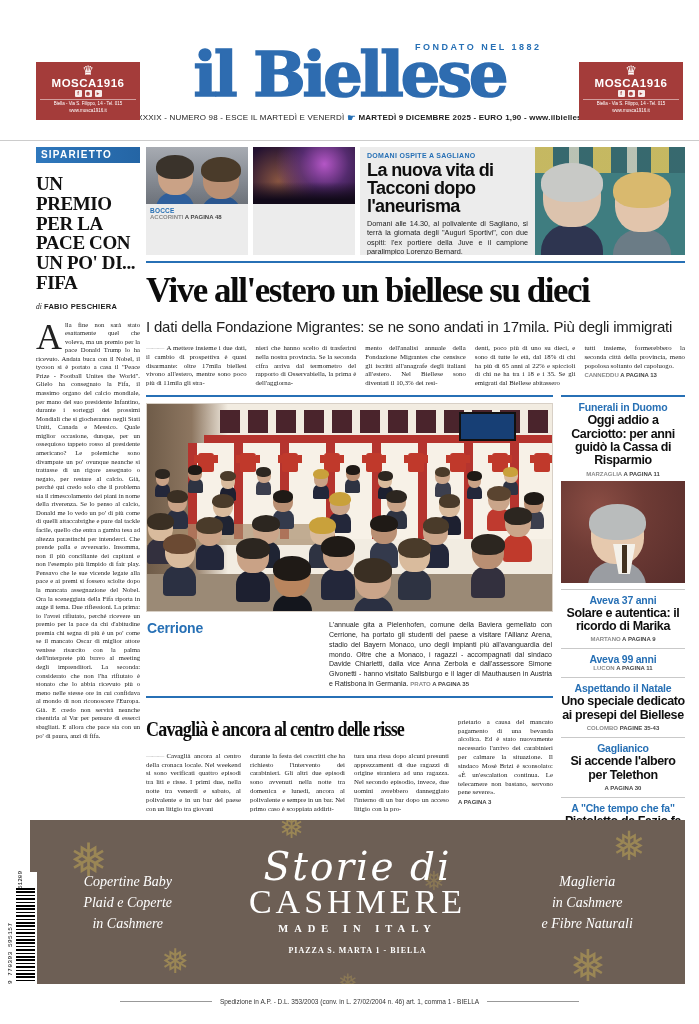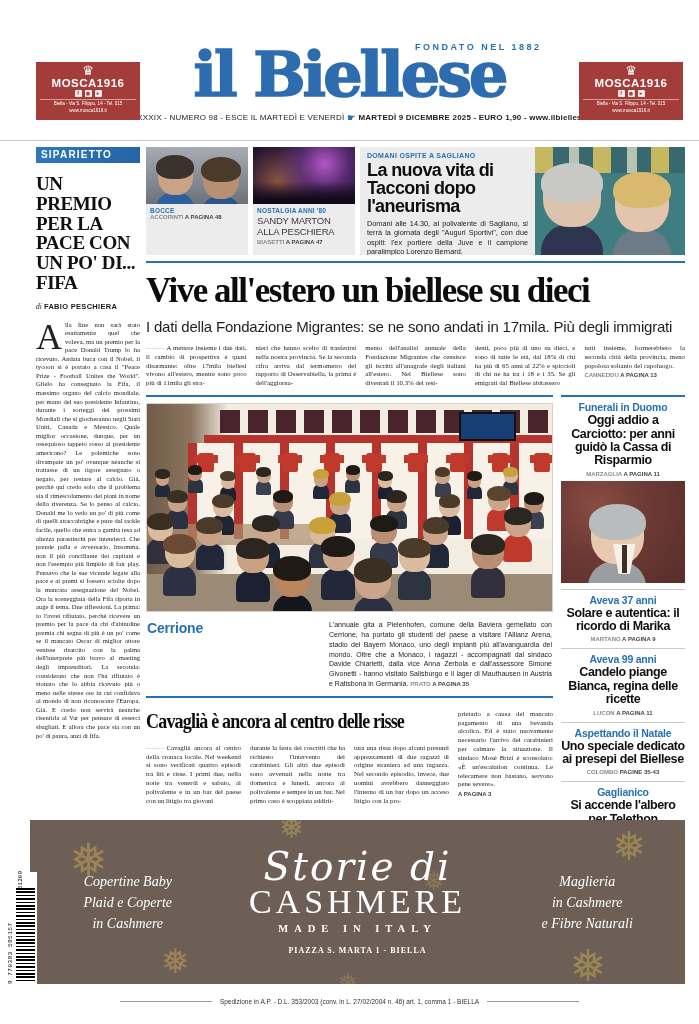--- a/index.html
+++ b/index.html
@@ -98,21 +98,21 @@
   .pp-hair{position:absolute;border-radius:50% 50% 42% 42%;z-index:2;}
   .pp-head{border-radius:48% 48% 44% 44%;position:relative;z-index:1;}
   .pp-body{border-radius:46% 46% 12% 12%;margin-top:-3px;}
 
   .caption-grid{display:grid;grid-template-columns:172px 1fr;gap:10px;padding:8px 1px 7px;}
   .cap-kicker{color:#2770b5;font-weight:bold;font-size:14px;letter-spacing:-.2px;}
   .cap-title{font-weight:bold;font-size:15.5px;line-height:1.05;letter-spacing:-.5px;color:#0d0d0d;margin-top:2px;}
   .cap-text{font-size:7px;line-height:1.4;text-align:justify;color:#222;}
   .cap-text .refline{display:inline;}
 
-  .risse{border-top:2.5px solid #2770b5;padding-top:12px;}
+  .risse{border-top:2.5px solid #2770b5;padding-top:20px;}
   .risse-grid{display:grid;grid-template-columns:1fr 1fr 1fr 1fr;gap:9px;
         grid-template-areas:"h h h d" "a b c d";}
   .risse-headline{grid-area:h;font-family:"Liberation Serif",serif;font-weight:bold;font-size:20px;
         color:#0c0c0c;letter-spacing:-.9px;white-space:nowrap;transform:scaleX(.9);transform-origin:left;
         margin:0 0 2px;}
   .risse-col{font-family:"Liberation Serif",serif;font-size:6.8px;line-height:1.3;text-align:justify;min-width:0;}
   .risse-col.a{grid-area:a;} .risse-col.b{grid-area:b;} .risse-col.c{grid-area:c;} .risse-col.d{grid-area:d;}
   .risse-col.a::before{content:"———";color:#b0b0b0;letter-spacing:-1px;margin-right:3px;}
 
   
@@ -236,25 +236,20 @@
                 <div class="pp-body" style="width: 40px; height: 38px; background: rgb(42, 86, 143);"></div>
               </div>
             </div>
           <div class="mini-body">
             <div class="mini-kicker">BOCCE</div>
             <div class="refline"><span class="by">ACCORINTI</span> <span class="pg">A PAGINA 48</span></div>
           </div>
         </div>
         <div class="mini-card">
           <div class="mini-photo ph-concert"></div>
-          <div class="mini-body">
-            <div class="mini-kicker">NOSTALGIA ANNI '80</div>
-            <div class="mini-title">SANDY MARTON ALLA PESCHIERA</div>
-            <div class="refline"><span class="by">BIASETTI</span> <span class="pg">A PAGINA 47</span></div>
-          </div>
         </div>
         <div class="feature-card">
           <div class="feature-text">
             <div class="f-kicker">DOMANI OSPITE A SAGLIANO</div>
             <div class="f-title">La nuova vita di Tacconi dopo l'aneurisma</div>
             <div class="f-body">Domani alle 14.30, al polivalente di Sagliano, si terrà la giornata degli "Auguri Sportivi", con due ospiti: l'ex portiere della Juve e il campione paralimpico Lorenzo Bernard.</div>
 
           </div>
           <div class="feature-photo" id="ph-tacconi">
               <div class="pp" style="left: 4%; top: 16%; width: 62px; height: 99.2px;">
@@ -511,21 +506,20 @@
                 </div>
               </div>
           </div>
           <div class="r-item">
             <div class="r-kicker">Aveva 37 anni</div>
             <div class="r-title">Solare e autentica: il ricordo di Marika</div>
             <div class="refline"><span class="by">MARTANO</span> <span class="pg">A PAGINA 9</span></div>
           </div>
           <div class="r-item">
             <div class="r-kicker">Aveva 99 anni</div>
-            <div class="r-title">Candelo piange Bianca, regina delle ricette</div>
             <div class="refline"><span class="by">LUCON</span> <span class="pg">A PAGINA 11</span></div>
           </div>
           <div class="r-item">
             <div class="r-kicker">Aspettando il Natale</div>
             <div class="r-title">Uno speciale dedicato ai presepi del Biellese</div>
             <div class="refline"><span class="by">COLOMBO</span> <span class="pg">PAGINE 35-43</span></div>
           </div>
           <div class="r-item">
             <div class="r-kicker">Gaglianico</div>
             <div class="r-title">Si accende l'albero per Telethon</div>

